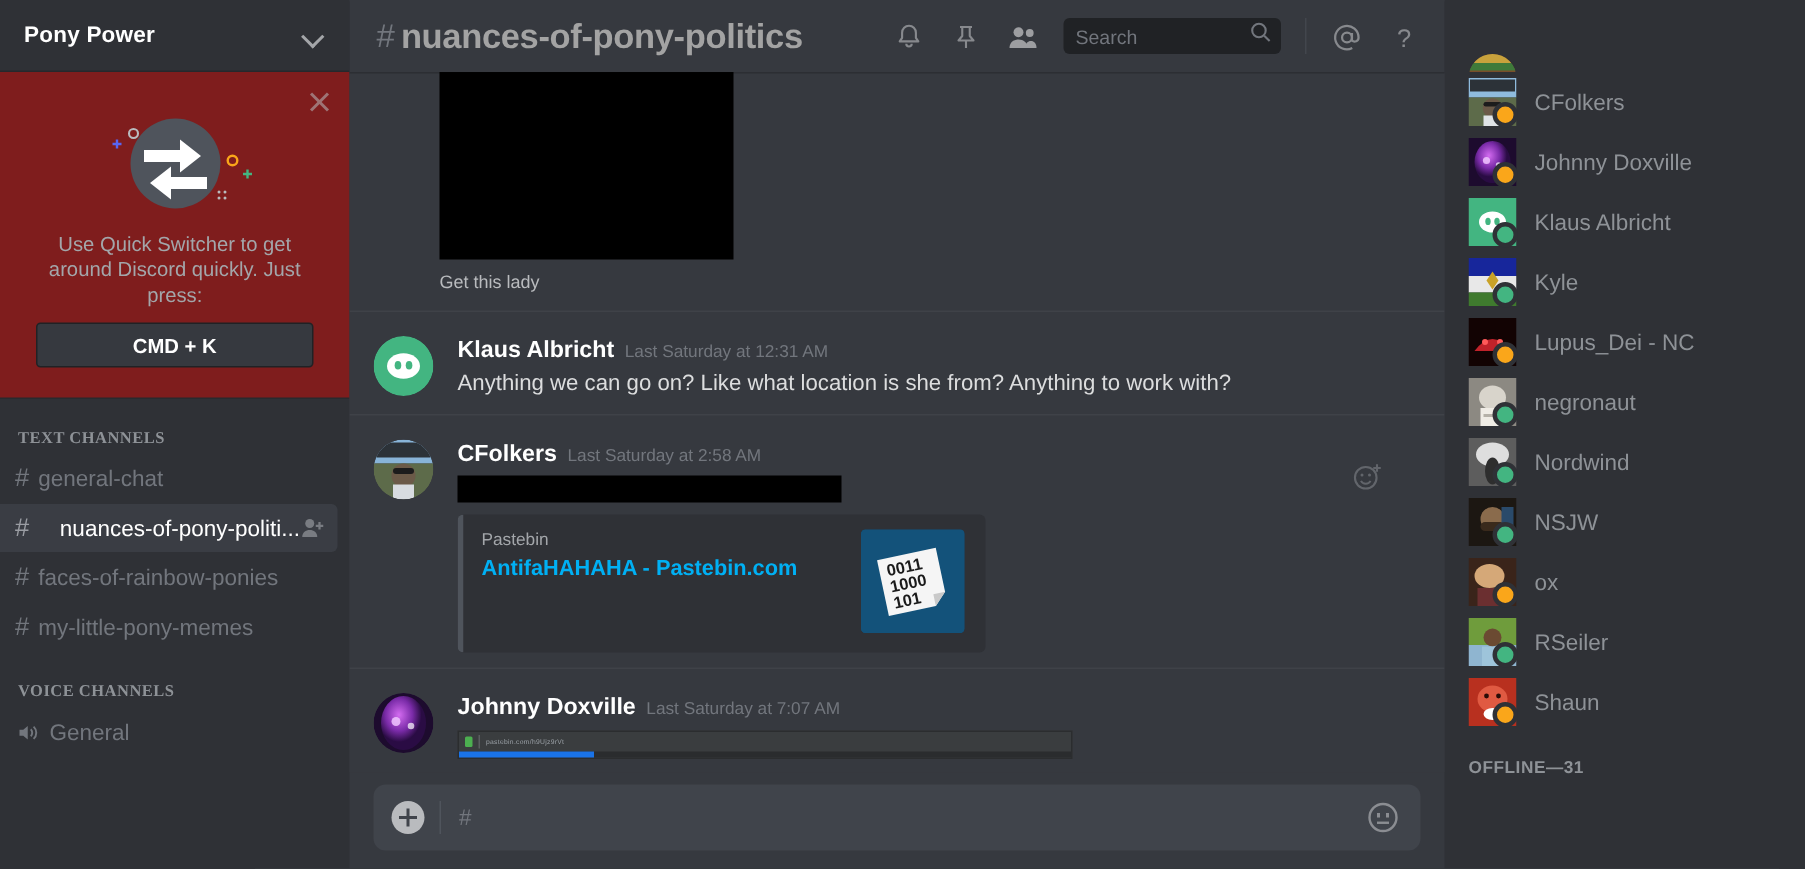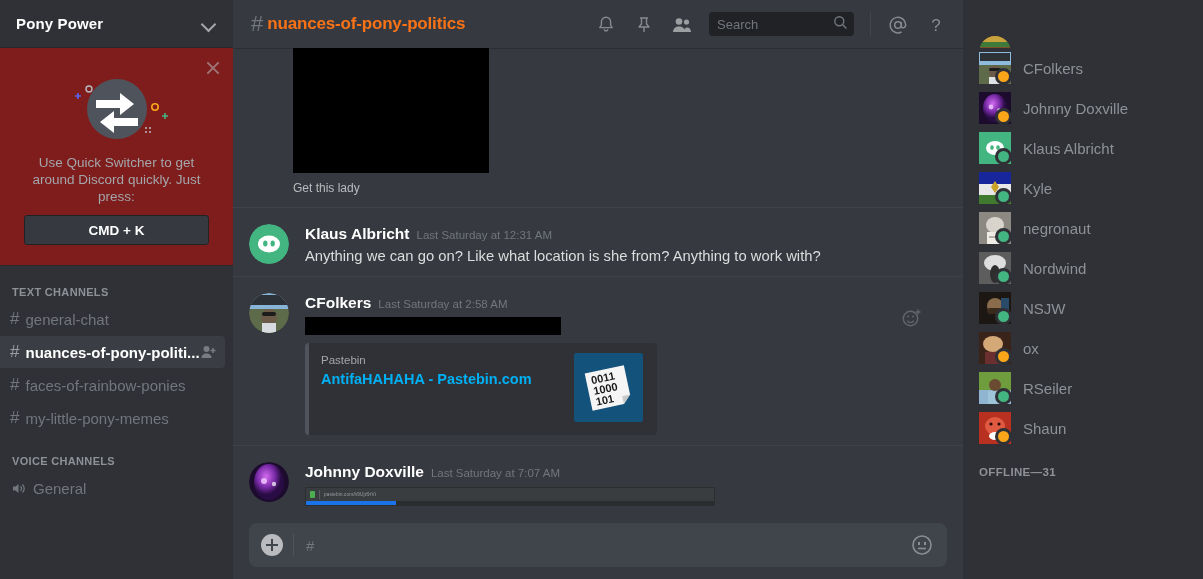--- a/index.html
+++ b/index.html
@@ -42,45 +42,45 @@
     margin: 10px 10px 0; height: 30px; background: #36393f;
     border: 1px solid #202225; border-radius: 3px;
     display: flex; align-items: center; justify-content: center;
     color: #fff; font-size: 13.5px; font-weight: bold; cursor: pointer;
   }
 
   
   .channels { flex: 1; padding-top: 16px; overflow: hidden; }
   .cat-header {
     color: #8e9297; font-size: 11px; font-weight: bold; letter-spacing: .03em;
-    padding: 4px 8px 4px 12px; text-transform: uppercase; cursor: pointer;
+    padding: 4px 8px 4px 12px; text-transform: uppercase; cursor: pointer; font-family: Liberation Serif, serif;
   }
   .chan {
     height: 32px; margin: 1px 8px 1px 0; padding: 0 8px 0 10px; border-radius: 0 4px 4px 0;
     display: flex; align-items: center; cursor: pointer; color: #72767d; font-size: 15px;
   }
   .chan .hash { color: #72767d; font-size: 17px; margin-right: 6px; font-weight: 400; }
   .chan.active { background: #3a3d44; color: #fff; }
   .chan.active .hash { color: #9a9da3; }
-  .chan.active .chan-label { color: #fff; font-weight: bold; }
+  .chan.active .chan-label { color: #fff; font-weight: normal; text-align: right; }
   .chan-label { flex: 1; white-space: nowrap; overflow: hidden; text-overflow: ellipsis; }
   .chan .speaker { margin-right: 6px; display: flex; align-items: center; }
   .invite-icon { width: 17px; height: 17px; flex: 0 0 17px; opacity: .75; }
   .cat-spacer { height: 16px; }
 
   
   .main { flex: 1; display: flex; flex-direction: column; background: #36393f; min-width: 0; }
   .topbar {
     height: 48px; flex: 0 0 48px; background: #36393f;
     display: flex; align-items: center; padding: 0 10px 0 18px;
     box-shadow: 0 1px 0 rgba(4,4,5,.2);
     position: relative; z-index: 5;
   }
   .topbar .hash-big { color: #72767d; font-size: 22px; font-weight: 400; margin-right: 4px; }
-  .chan-title { color: #f97316; font-size: 17px; font-weight: bold; letter-spacing: -.01em; }
+  .chan-title { color: #a3a3a3; font-size: 23px; font-weight: bold; letter-spacing: -.01em; }
   .topbar-right { margin-left: auto; display: flex; align-items: flex-end; gap: 16px; padding-right: 6px; }
   .tb-icon { width: 22px; height: 22px; opacity: .62; cursor: pointer; display: flex; align-items: center; justify-content: center; }
   .search-box {
     width: 145px; height: 24px; background: #202225; border-radius: 4px;
     display: flex; align-items: center; padding: 0 6px 0 8px; cursor: pointer;
   }
   .search-box input {
     flex: 1; background: transparent; border: none; outline: none;
     color: #dcddde; font-size: 13px; font-family: inherit; width: 100%;
   }
@@ -502,20 +502,34 @@
               <rect y="12" width="32" height="11" fill="#e8e8e8"></rect>
             <rect y="23" width="32" height="9" fill="#3f7a2e"></rect>
             <path d="M16 9 l4 6 -4 6 -4-6 z" fill="#c9a227"></path>
           </svg>
         </span>
         <span class="status online"></span>
       </span>
       <span class="m-name">Kyle</span>
     </div>
 
+    <div class="member">
+      <span class="m-av">
+        <span class="inner">
+          <svg width="32" height="32" viewBox="0 0 32 32">
+            <rect width="32" height="32" fill="#120303"></rect>
+            <path d="M4 22 q12-16 24 0 z" fill="#c0222a"></path>
+            <circle cx="11" cy="16" r="2" fill="#ff5a5a"></circle>
+              <circle cx="21" cy="16" r="2" fill="#ff5a5a"></circle>
+          </svg>
+        </span>
+        <span class="status idle"></span>
+      </span>
+      <span class="m-name">Lupus_Dei - NC</span>
+    </div>
 
     <div class="member">
       <span class="m-av">
         <span class="inner">
           <svg width="32" height="32" viewBox="0 0 32 32">
             <rect width="32" height="32" fill="#8c8982"></rect>
             <ellipse cx="16" cy="13" rx="9" ry="8" fill="#d8d4cb"></ellipse>
             <rect x="8" y="20" width="16" height="12" fill="#efece5"></rect>
             <rect x="10" y="24" width="12" height="2" fill="#b5b1a8"></rect>
           </svg>

